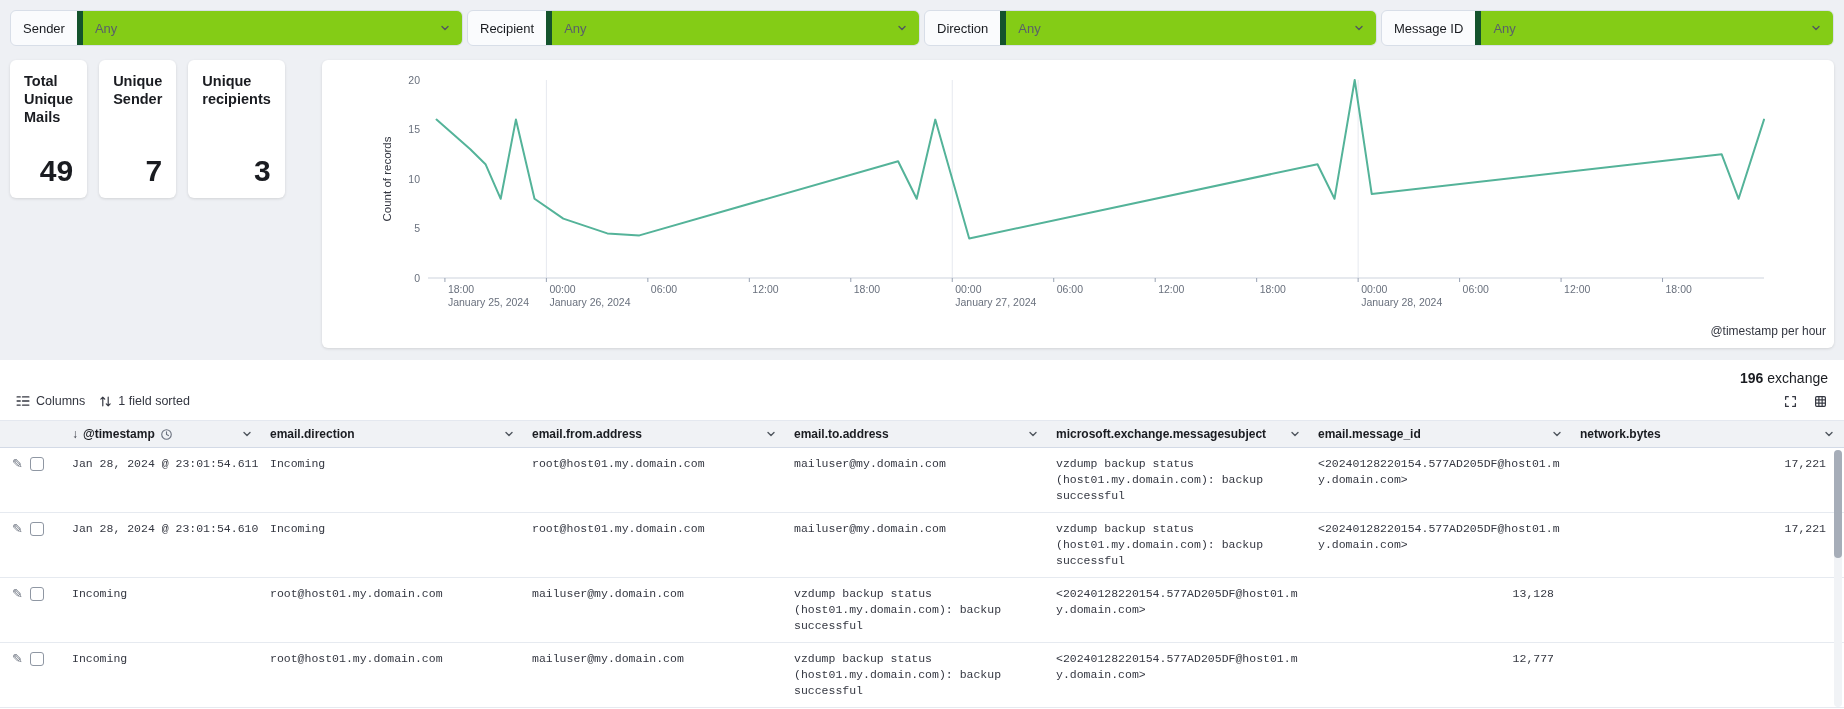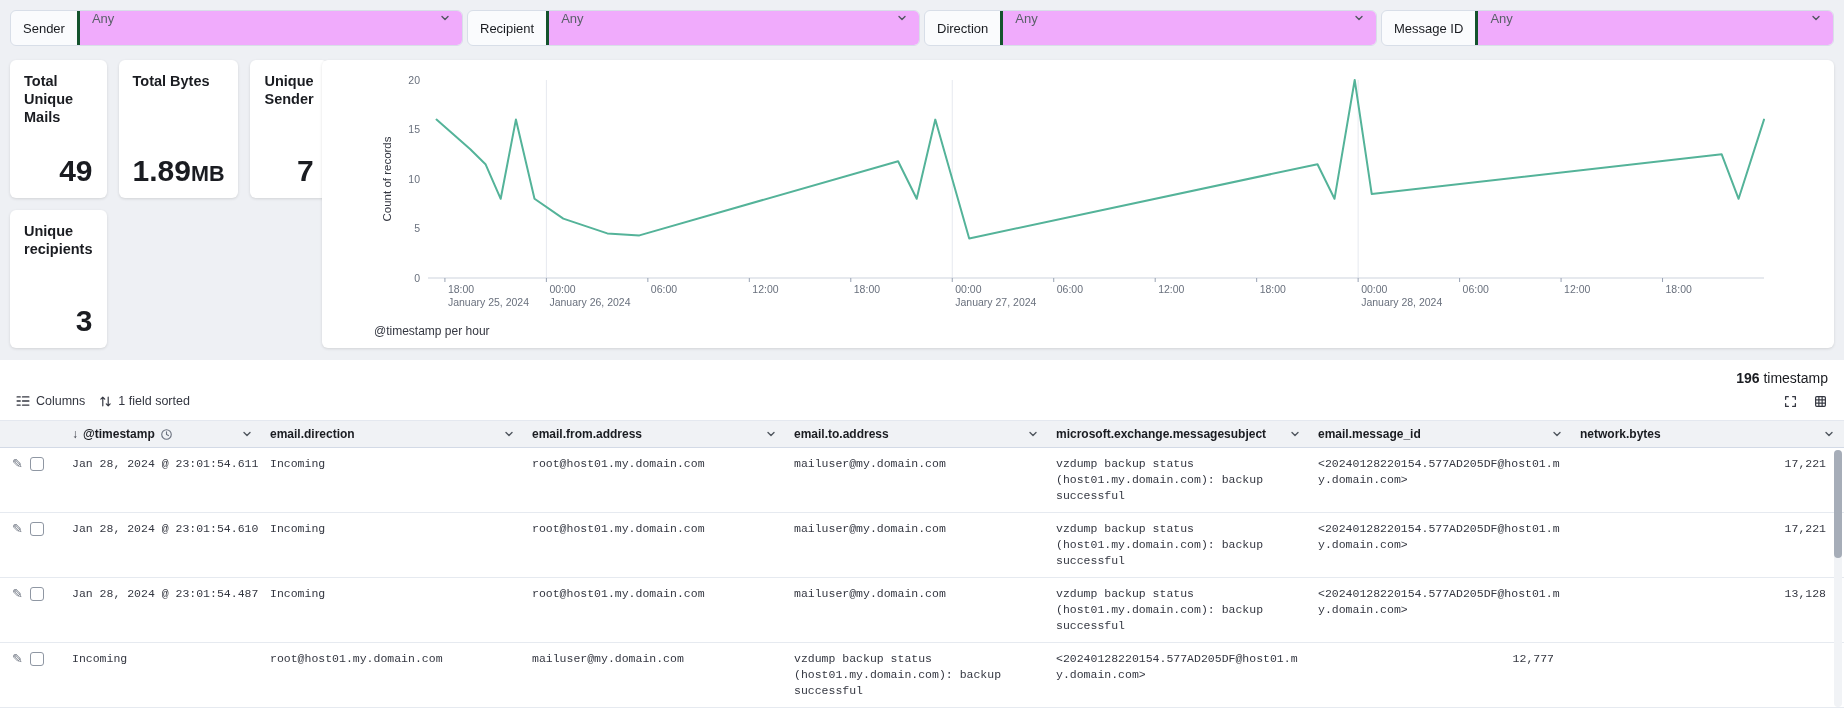--- a/index.html
+++ b/index.html
@@ -4,31 +4,31 @@
 <style>
   *{box-sizing:border-box;margin:0;padding:0}
   html,body{width:1844px;height:709px;overflow:hidden}
   body{font-family:"Liberation Sans",sans-serif;background:#eef0f4;color:#343741;display:flex;flex-direction:column}
 
   
   .dashboard-area{padding:10px 10px 12px}
   .filter-bar{display:flex;gap:4px;margin-bottom:14px}
   .filter-group{flex:1;display:flex;align-items:stretch;background:#fafbfd;border:1px solid #d8dee8;border-radius:6px;height:36px;overflow:hidden}
   .filter-label{display:flex;align-items:center;padding:0 12px;font-size:13px;font-weight:500;color:#1a1c21;white-space:nowrap}
-  .filter-field{flex:1;display:flex;align-items:flex-start;justify-content:space-between;background:#f0abfc;border-left:3px solid #14532d;padding:0 10px 0 12px;cursor:pointer}
+  .filter-field{flex:1;display:flex;align-items:center;justify-content:space-between;background:#84cc16;border-left:6px solid #14532d;padding:0 10px 0 12px;cursor:pointer}
   .filter-value{font-size:13px;color:#5a6069}
 
   .dash-grid{display:flex;gap:14px}
-  .metrics{width:298px;display:grid;grid-template-columns:1fr 1fr 1fr;grid-template-rows:1fr 1fr;gap:12px;height:288px}
+  .metrics{width:298px;display:grid;grid-template-columns:1fr 1fr 1fr 1fr;grid-template-rows:1fr 1fr;gap:12px;height:288px}
   .metric-card{background:#fff;border-radius:6px;box-shadow:0 1px 3px rgba(0,0,0,.12);padding:12px 14px;display:flex;flex-direction:column;justify-content:space-between}
   .metric-title{font-size:14.5px;font-weight:700;color:#1a1c21;line-height:1.25;max-width:120px}
   .metric-value{align-self:flex-end;font-size:30px;font-weight:700;color:#1a1c21;line-height:1}
   .metric-unit{font-size:0.72em;font-weight:700}
   .chart-panel{flex:1;background:#fff;border-radius:6px;box-shadow:0 1px 3px rgba(0,0,0,.12);height:288px;padding:10px 8px 8px;display:flex;flex-direction:column;align-items:center;overflow:hidden}
-  .chart-xlabel{width:100%;text-align:left;padding-left:44px;font-size:12px;color:#343741;margin-top:2px}
+  .chart-xlabel{width:100%;text-align:right;padding-left:44px;font-size:12px;color:#343741;margin-top:2px}
   svg text{font-family:"Liberation Sans",sans-serif}
   svg .tick{font-size:10.5px;fill:#69707d}
   svg .axis-label{font-size:11.5px;fill:#343741}
 
   
   .table-area{flex:1;background:#fff;overflow:hidden;display:flex;flex-direction:column}
   .doc-count{text-align:right;padding:10px 16px 2px;font-size:14px;color:#1a1c21}
   .doc-count b{font-weight:700}
   .grid-toolbar{display:flex;align-items:center;gap:6px;padding:2px 12px 8px}
   .toolbar-btn{display:flex;align-items:center;gap:6px;font-size:12.5px;color:#343741;cursor:pointer;padding:3px 4px;border-radius:4px}
@@ -92,24 +92,20 @@
             <path d="M4 5.5 L7 8.5 L10 5.5" stroke="#51575f" stroke-width="1.4" fill="none" stroke-linecap="round" stroke-linejoin="round"></path>
           </svg>
         </div>
       </div>
     </div>
   <div class="dash-grid">
     <div class="metrics">
         <div class="metric-card">
           <div class="metric-title">Total Unique Mails</div>
           <div class="metric-value"><span>49</span></div>
-        </div>
-        <div class="metric-card">
-          <div class="metric-title">Total Bytes</div>
-          <div class="metric-value"><span>1.89</span><span class="metric-unit">MB</span></div>
         </div>
         <div class="metric-card">
           <div class="metric-title">Unique Sender</div>
           <div class="metric-value"><span>7</span></div>
         </div>
         <div class="metric-card">
           <div class="metric-title">Unique recipients</div>
           <div class="metric-value"><span>3</span></div>
         </div>
       </div>
@@ -156,21 +152,21 @@
           <text x="1287.5316455696202" y="223" class="tick">18:00</text>
           <text x="13" y="109" text-anchor="middle" class="axis-label" transform="rotate(-90 13 109)">Count of records</text>
           <polyline points="58.5,49.6 92.3,79.3 107.5,94.2 122.7,128.8 137.9,49.6 156.5,128.8 185.3,148.6 229.3,163.4 261.4,165.4 520.1,91.2 538.7,128.8 557.3,49.6 591.2,168.4 939.5,94.2 956.5,128.8 976.7,10.0 993.7,123.9 1343.7,84.3 1360.6,128.8 1386.0,49.6" fill="none" stroke="#54b399" stroke-width="2" stroke-linecap="round" stroke-linejoin="round"></polyline>
         </svg>
       <div class="chart-xlabel">@timestamp per hour</div>
     </div>
   </div>
 </div>
 
 <div class="table-area">
-  <div class="doc-count"><b>196</b> <span>timestamp</span></div>
+  <div class="doc-count"><b>196</b> <span>exchange</span></div>
 
   <div class="grid-toolbar">
     <div class="toolbar-btn">
       <svg width="14" height="14" viewBox="0 0 12 12">
         <g stroke="#343741" stroke-width="1.2" stroke-linecap="round">
           <line x1="1" y1="2.5" x2="3.6" y2="2.5"></line>
             <line x1="5.6" y1="2.5" x2="11" y2="2.5"></line>
           <line x1="1" y1="6" x2="3.6" y2="6"></line>
             <line x1="5.6" y1="6" x2="11" y2="6"></line>
           <line x1="1" y1="9.5" x2="3.6" y2="9.5"></line>
@@ -292,21 +288,20 @@
         <div class="cell cell-to">mailuser@my.domain.com</div>
         <div class="cell cell-subject">vzdump backup status (host01.my.domain.com): backup successful</div>
         <div class="cell cell-message_id">&lt;20240128220154.577AD205DF@host01.my.domain.com&gt;</div>
         <div class="cell cell-bytes">17,221</div>
       </div>
       <div class="grid-row">
         <div class="cell controls-cell">
           <span class="expand-icon">✎</span>
           <span class="checkbox"></span>
         </div>
-        <div class="cell cell-timestamp">Jan 28, 2024 @ 23:01:54.487</div>
         <div class="cell cell-direction">Incoming</div>
         <div class="cell cell-from">root@host01.my.domain.com</div>
         <div class="cell cell-to">mailuser@my.domain.com</div>
         <div class="cell cell-subject">vzdump backup status (host01.my.domain.com): backup successful</div>
         <div class="cell cell-message_id">&lt;20240128220154.577AD205DF@host01.my.domain.com&gt;</div>
         <div class="cell cell-bytes">13,128</div>
       </div>
       <div class="grid-row">
         <div class="cell controls-cell">
           <span class="expand-icon">✎</span>

